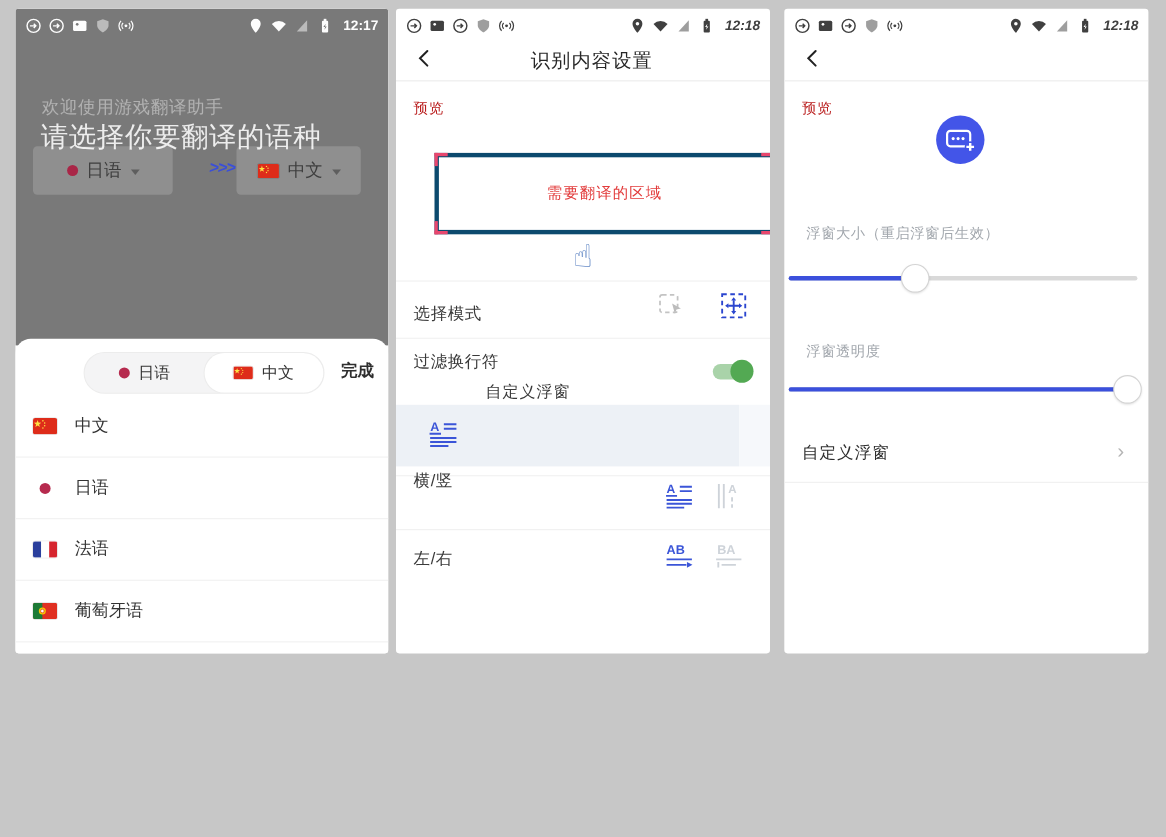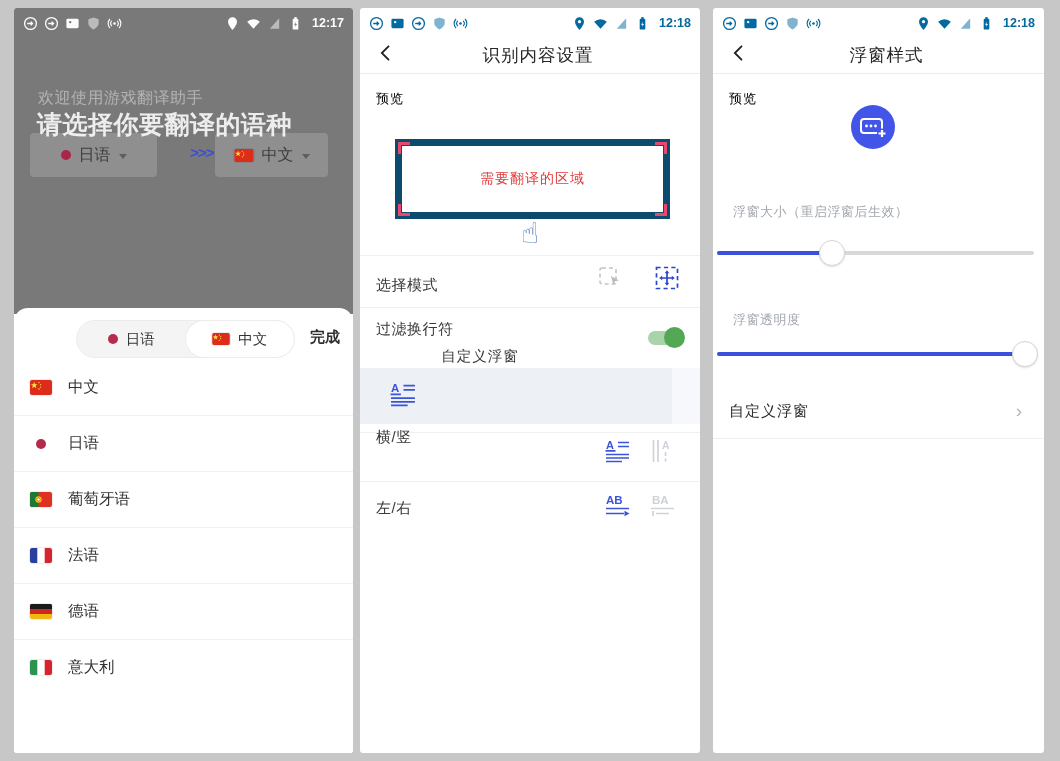--- a/index.html
+++ b/index.html
@@ -1,36 +1,36 @@
 <!DOCTYPE html>
 <html><head>
 <meta charset="utf-8">
 <style>
   html,body{margin:0;padding:0;}
   body{width:1060px;height:761px;background:#c7c7c7;position:relative;
        font-family:"Liberation Sans","DejaVu Sans",sans-serif;overflow:hidden;}
-  .panel{position:absolute;top:8px;height:745px;background:#fff;border-radius:3px;overflow:hidden;}
+  .panel{position:absolute;top:8px;height:586px;background:#fff;border-radius:3px;overflow:hidden;}
   #panel1{left:14px;width:339px;}
   #panel2{left:360px;width:340px;}
   #panel3{left:713px;width:331px;}
 
   
   .statusbar{position:absolute;top:4px;left:0;right:0;height:22px;display:flex;align-items:center;padding:0 9px;}
   .statusbar .sicon{width:15px;height:15px;margin-right:6px;display:inline-flex;}
   .statusbar .sicon svg{width:100%;height:100%;}
   .statusbar .spacer{flex:1;}
   .statusbar .time{font-size:12.5px;font-weight:bold;margin-left:3px;}
   .sb-light{color:#fdfdfd;}
-  .sb-dark{color:#0369a1;}
+  .sb-dark{color:#404040;font-style:italic;}
   .dim{opacity:.5;}
 
   
   .p1-dark{position:absolute;inset:0 0 auto 0;height:306px;background:#797979;}
   .p1-welcome{position:absolute;left:24px;top:80px;font-size:16px;color:rgba(255,255,255,.42);letter-spacing:.5px;}
-  .p1-title{position:absolute;left:23px;top:100px;font-size:25px;font-weight:700;color:#ededed;letter-spacing:.5px;}
+  .p1-title{position:absolute;left:23px;top:100px;font-size:25px;font-weight:400;color:#ededed;letter-spacing:.5px;}
   .lang-btn{position:absolute;top:125px;height:44px;background:rgba(255,255,255,.17);border-radius:4px;
             display:flex;align-items:center;justify-content:center;gap:8px;}
   #src-btn{left:16px;width:127px;}
   #tgt-btn{left:201px;width:113px;}
   .lang-btn .lbl{font-size:16px;color:#3e3e3e;font-weight:500;}
   .caret{width:0;height:0;border-left:4.5px solid transparent;border-right:4.5px solid transparent;border-top:5px solid rgba(55,55,55,.55);margin-top:2px;}
   .dot-jp{width:10px;height:10px;border-radius:50%;background:#a92647;}
   .dot-jp.bright{background:#b62a4e;}
   .arrows{position:absolute;left:168px;top:136px;width:40px;text-align:center;color:#3b4fd8;
           font-weight:800;font-size:15px;transform:skewX(-8deg);letter-spacing:-1px;}
@@ -50,24 +50,24 @@
   .lang-row{display:flex;align-items:center;height:55px;padding:0 16px;gap:16px;border-bottom:1px solid #f1f1f1;}
   .lang-row:last-child{border-bottom:none;}
   .lang-label{font-size:15.5px;color:#333;}
 
   
   .appbar{position:absolute;left:0;right:0;top:26px;height:40px;}
   .back{position:absolute;left:16px;top:8px;width:20px;height:22px;display:flex;}
   .back svg{width:100%;height:100%;}
   .appbar .ttl{position:absolute;left:0;right:0;top:9px;text-align:center;font-size:17.5px;color:#272727;font-weight:500;letter-spacing:1px;margin-left:16px;}
   .hdr-div{position:absolute;left:0;right:0;top:65px;height:1px;background:#ececec;}
-  .preview-lb{position:absolute;left:16px;top:82px;font-size:13px;color:#000000;letter-spacing:1px;}
+  .preview-lb{position:absolute;left:16px;top:82px;font-size:13px;color:#b91c1c;letter-spacing:1px;}
 
   
-  .region{position:absolute;left:35px;top:131px;width:261px;height:66px;border:7px solid #0c4a6e;}
+  .region{position:absolute;left:35px;top:131px;width:261px;height:66px;border:4px solid #0c4a6e;padding-left:40px;}
   .region .rtext{position:absolute;inset:0;display:flex;align-items:center;justify-content:center;
                  font-size:14px;color:#e23b3b;font-weight:500;letter-spacing:1px;}
   .corner{position:absolute;width:9px;height:9px;}
   .corner.tl{left:-4px;top:-4px;border-left:3px solid #e8476e;border-top:3px solid #e8476e;}
   .corner.tr{right:-4px;top:-4px;border-right:3px solid #e8476e;border-top:3px solid #e8476e;}
   .corner.bl{left:-4px;bottom:-4px;border-left:3px solid #e8476e;border-bottom:3px solid #e8476e;}
   .corner.br{right:-4px;bottom:-4px;border-right:3px solid #e8476e;border-bottom:3px solid #e8476e;}
   .hand{position:absolute;left:0;right:0;top:208px;text-align:center;font-size:29px;color:#5b82c2;
         font-family:"DejaVu Sans",sans-serif;}
   .row-div{position:absolute;left:0;right:0;height:1px;background:#f0f0f0;}
@@ -216,38 +216,38 @@
 
 
   <div class="lang-row">
     <span class="flag jp-dot"></span>
     <span class="lang-label">日语</span>
   </div>
 
   <div class="lang-row">
     <span class="flag">
             <svg viewBox="0 0 22 15">
+              <rect width="22" height="15" fill="#fff"></rect>
+              <rect width="7.3" height="15" fill="#2a3f9d"></rect>
+              <rect x="14.7" width="7.3" height="15" fill="#d6252e"></rect>
+            </svg>
+          </span>
+    <span class="lang-label">法语</span>
+  </div>
+
+  <div class="lang-row">
+    <span class="flag">
+            <svg viewBox="0 0 22 15">
               <rect width="22" height="15" fill="#e03021"></rect>
               <rect width="8.5" height="15" fill="#1d7a36"></rect>
               <circle cx="8.5" cy="7.5" r="3.2" fill="#f7c400"></circle>
               <circle cx="8.5" cy="7.5" r="1.6" fill="#fff" stroke="#e03021" stroke-width=".6"></circle>
             </svg>
           </span>
     <span class="lang-label">葡萄牙语</span>
-  </div>
-
-  <div class="lang-row">
-    <span class="flag">
-            <svg viewBox="0 0 22 15">
-              <rect width="22" height="15" fill="#fff"></rect>
-              <rect width="7.3" height="15" fill="#2a3f9d"></rect>
-              <rect x="14.7" width="7.3" height="15" fill="#d6252e"></rect>
-            </svg>
-          </span>
-    <span class="lang-label">法语</span>
   </div>
 
   <div class="lang-row">
     <span class="flag">
             <svg viewBox="0 0 22 15">
               <rect width="22" height="15" fill="#f2b713"></rect>
               <rect width="22" height="10" fill="#d0281e"></rect>
               <rect width="22" height="5" fill="#1b1b1b"></rect>
             </svg>
           </span>
@@ -474,21 +474,20 @@
         </svg>
       </span>
     <span class="time">12:18</span>
   </div>
   <div class="appbar">
     <span class="back">
         <svg viewBox="0 0 24 24" fill="none" stroke="#222" stroke-width="2.2" stroke-linecap="round">
           <path d="M15 4L7 12l8 8"></path>
         </svg>
       </span>
-    <div class="ttl">浮窗样式</div>
   </div>
   <div class="hdr-div"></div>
   <div class="preview-lb">预览</div>
 
   <span class="float-preview">
     <svg viewBox="0 0 46 46">
         <circle cx="23" cy="23" r="22" fill="#4355e8"></circle>
         <rect x="11" y="15" width="21" height="14" rx="3" fill="none" stroke="#fff" stroke-width="2"></rect>
         <circle cx="16.5" cy="22" r="1.4" fill="#fff"></circle>
         <circle cx="21" cy="22" r="1.4" fill="#fff"></circle>

